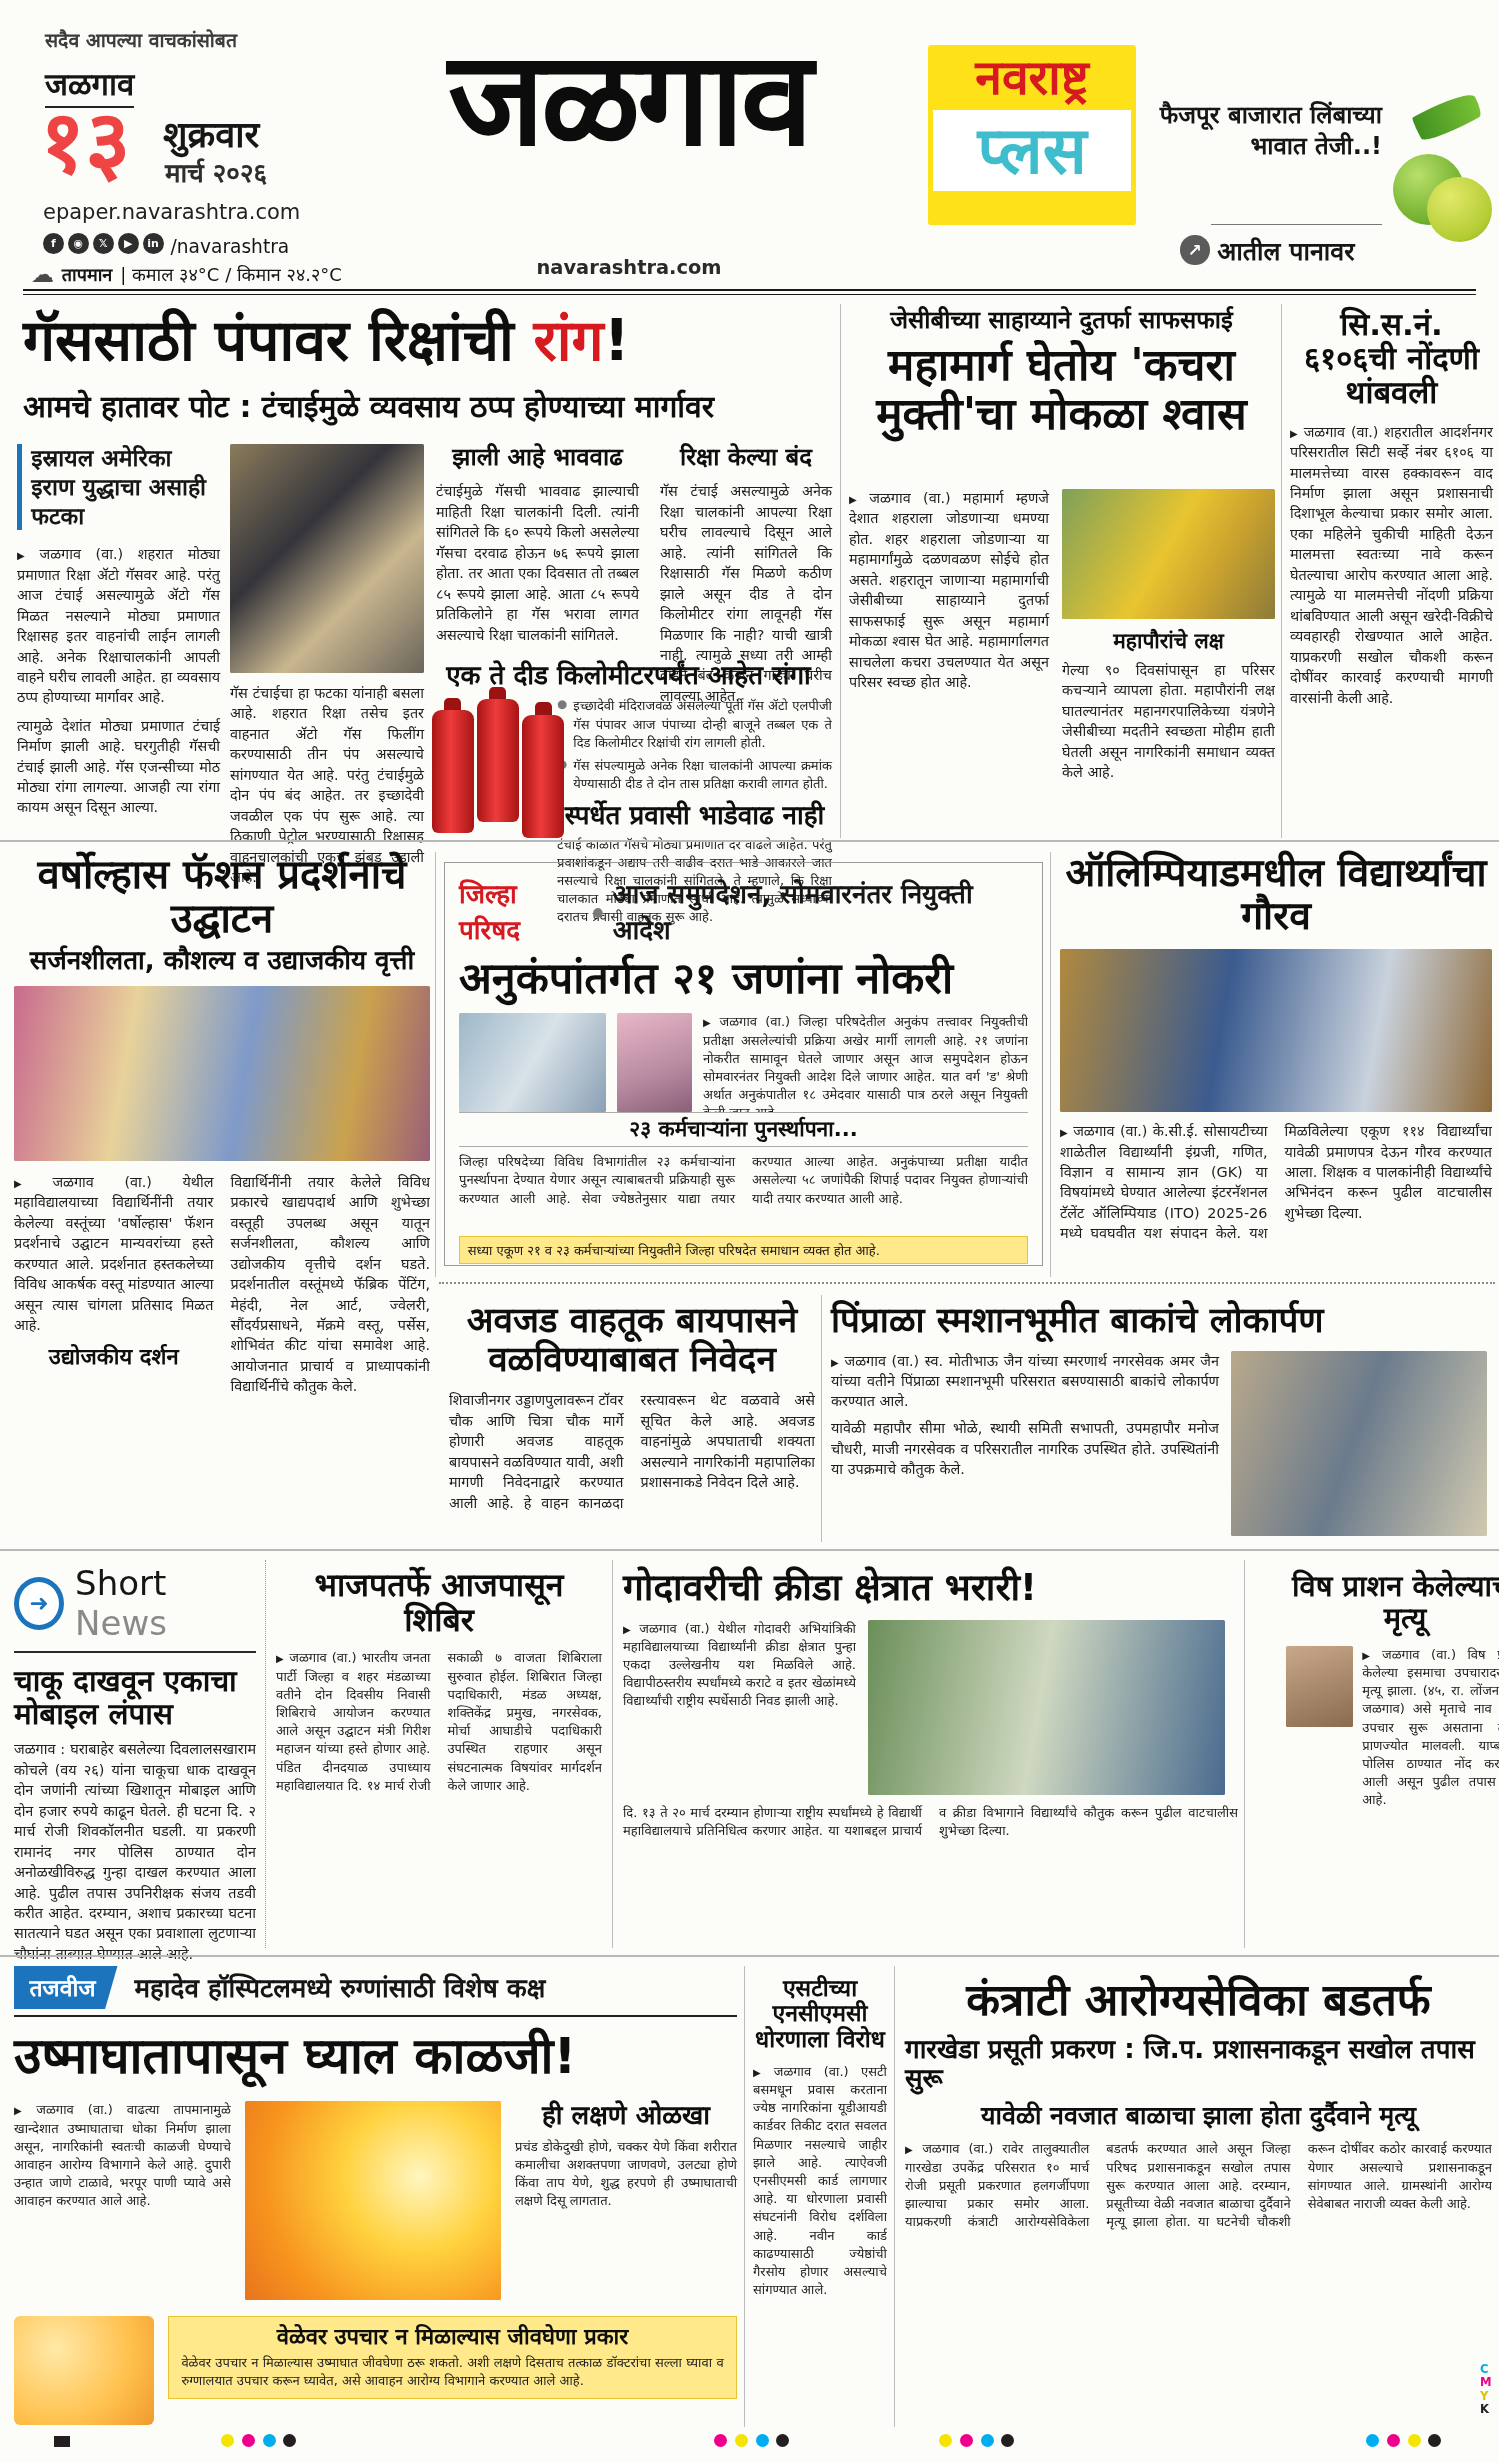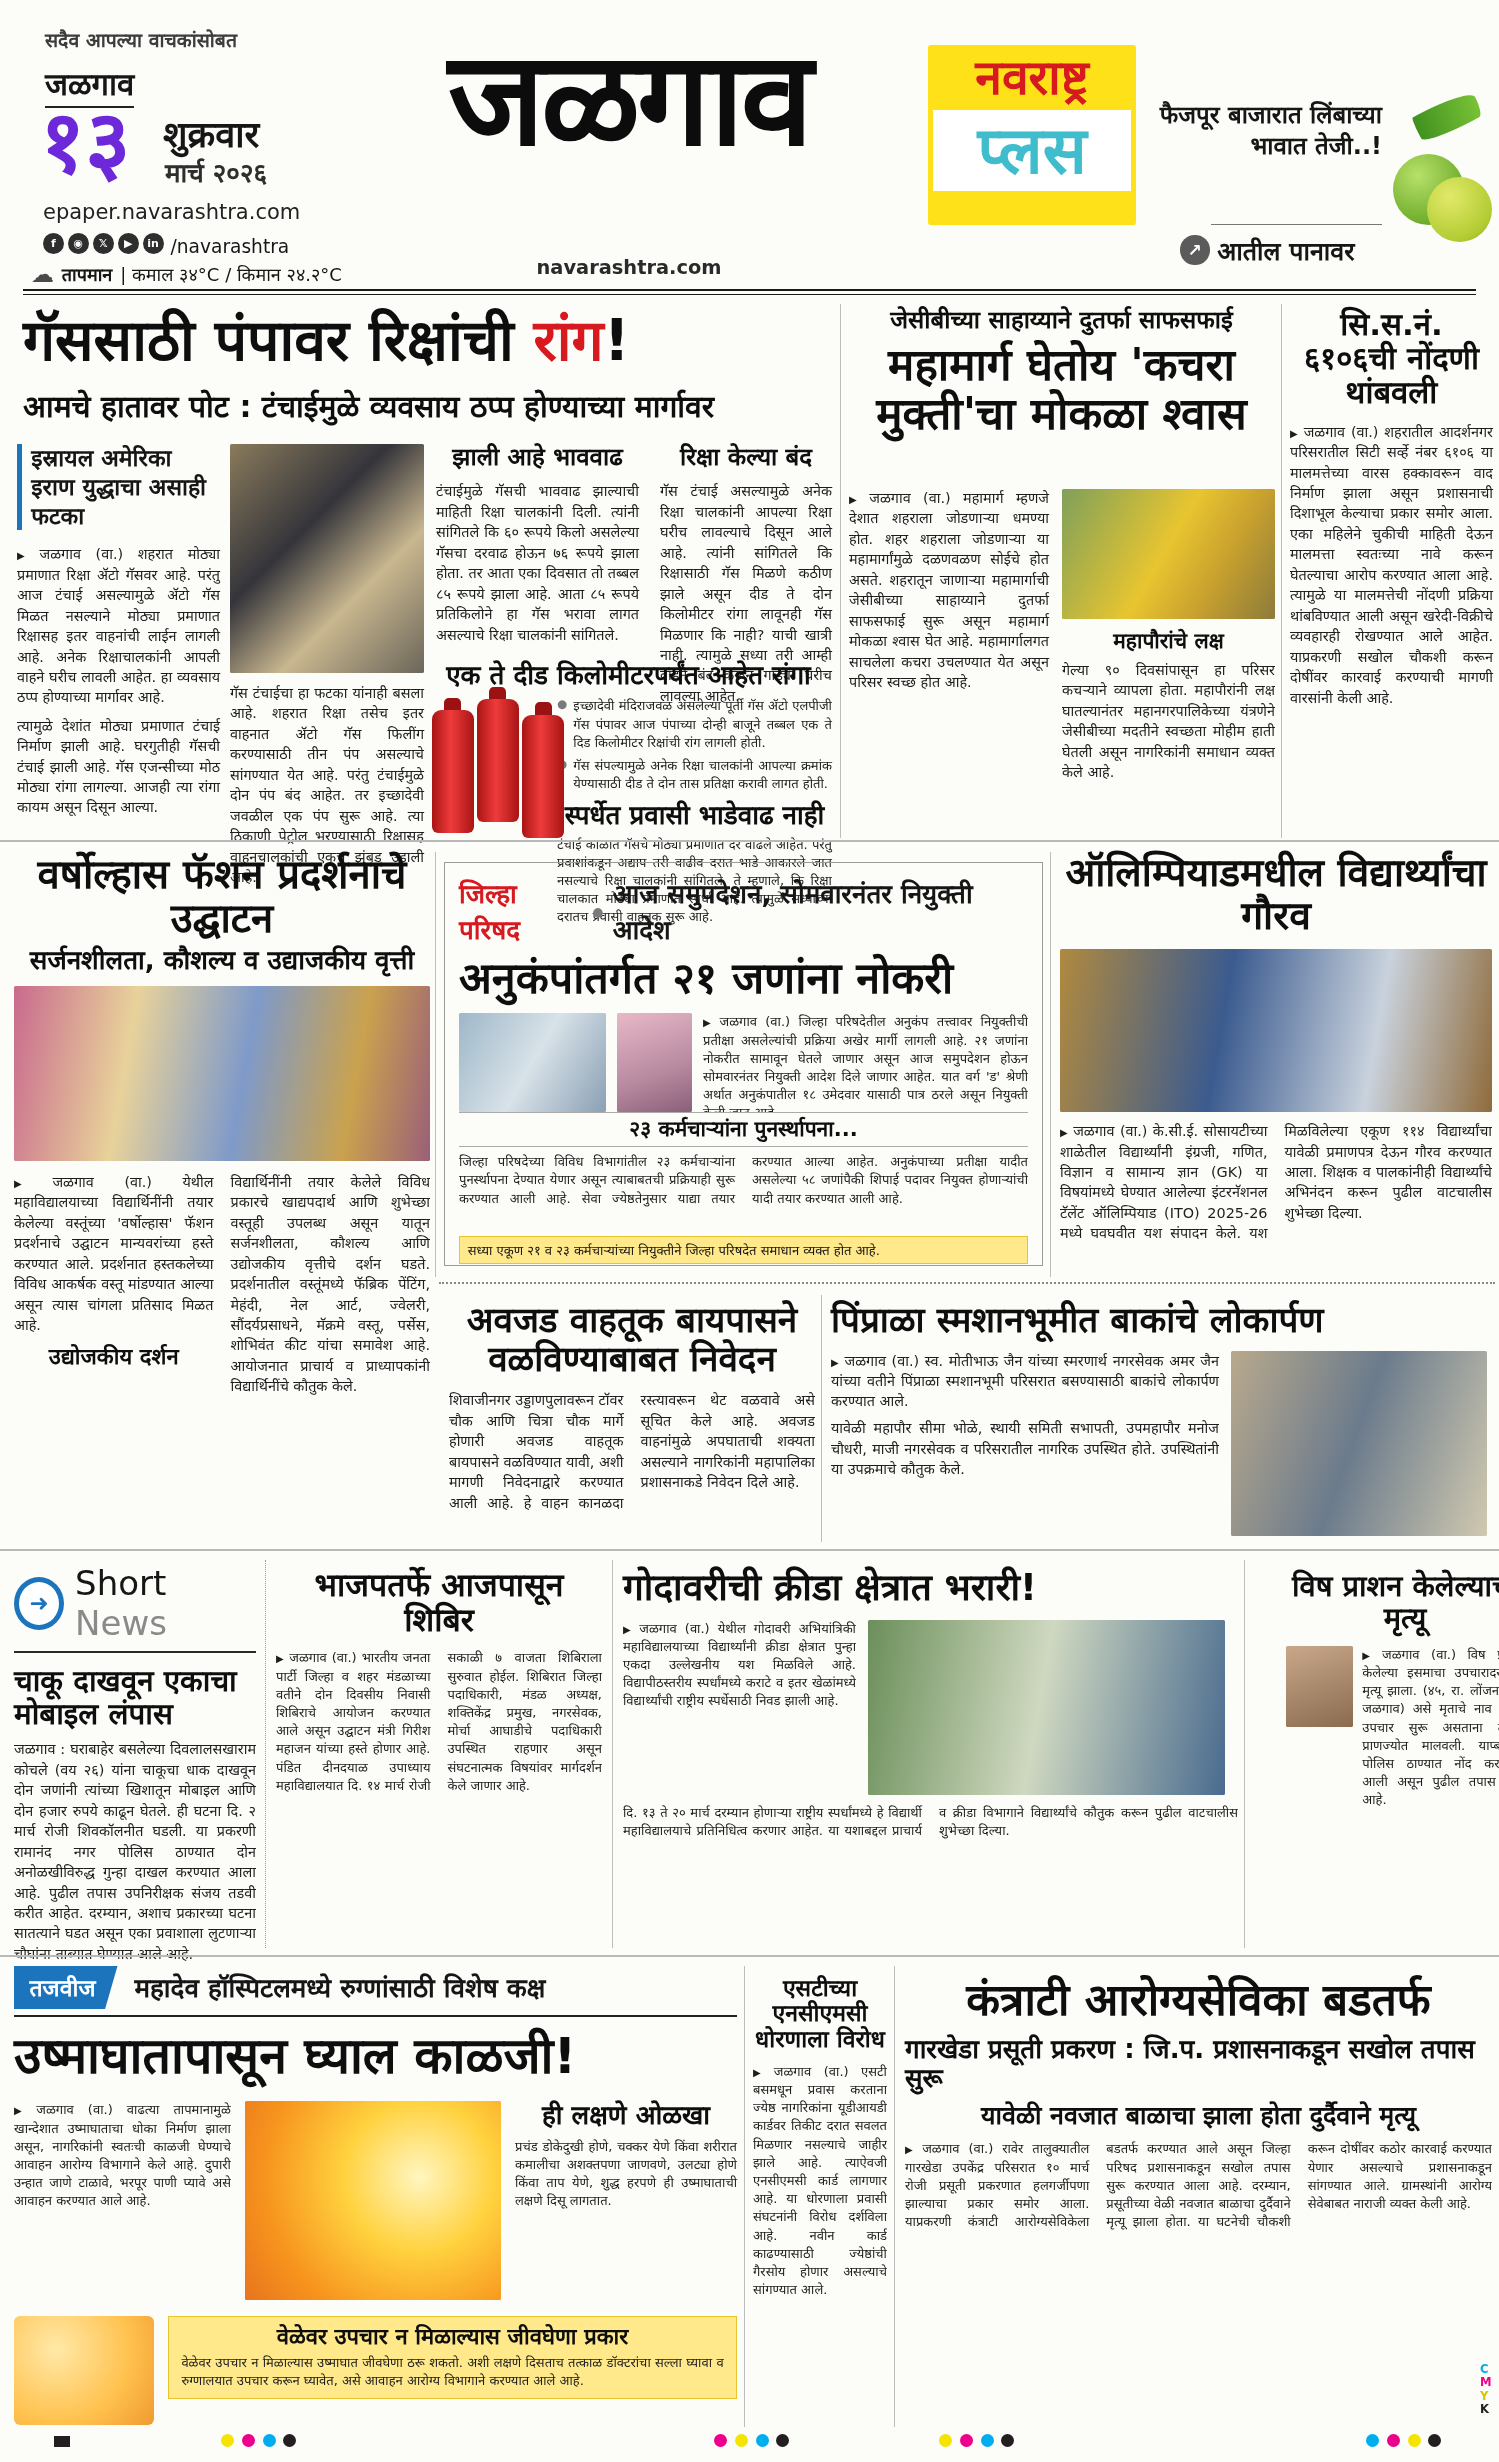--- a/index.html
+++ b/index.html
@@ -50,21 +50,21 @@
   .cmyk{display:flex;flex-direction:column;font-size:11.6px;font-weight:bold;line-height:1.15;}
   .dotted-v{position:absolute;width:0;border-left:1.6px dotted #9a9a9a;}
 </style>
 </head>
 <body>
 
 <div class="page">
 
   <div class="abs" style="left:45px;top:26px;font-size:19.4px;font-weight:bold;color:#3c3c3c;">सदैव आपल्या वाचकांसोबत</div>
   <div class="abs" style="left:45px;top:62px;font-size:31px;font-weight:bold;border-bottom:2.3px solid #222;padding-bottom:1.6px;">जळगाव</div>
-  <div class="abs" style="left:40px;top:99px;font-size:87px;font-weight:bold;color:#6d28d9;line-height:1;">१३</div>
+  <div class="abs" style="left:40px;top:99px;font-size:87px;font-weight:bold;color:#ef4444;line-height:1;">१३</div>
   <div class="abs" style="left:163px;top:109px;font-size:36px;font-weight:bold;">शुक्रवार</div>
   <div class="abs" style="left:165px;top:154px;font-size:26px;font-weight:bold;color:#2e2e2e;">मार्च २०२६</div>
   <div class="abs" style="left:43px;top:200px;font-size:21px;color:#222;">epaper.navarashtra.com</div>
   <div class="abs" style="left:43px;top:230px;display:flex;align-items:center;">
     <span class="soc">f</span>
     <span class="soc">◉</span>
     <span class="soc">𝕏</span>
     <span class="soc">▶</span>
     <span class="soc">in</span>
     <span style="font-size:18.6px;margin-left:3.1px;margin-top:6px;">/navarashtra</span>

